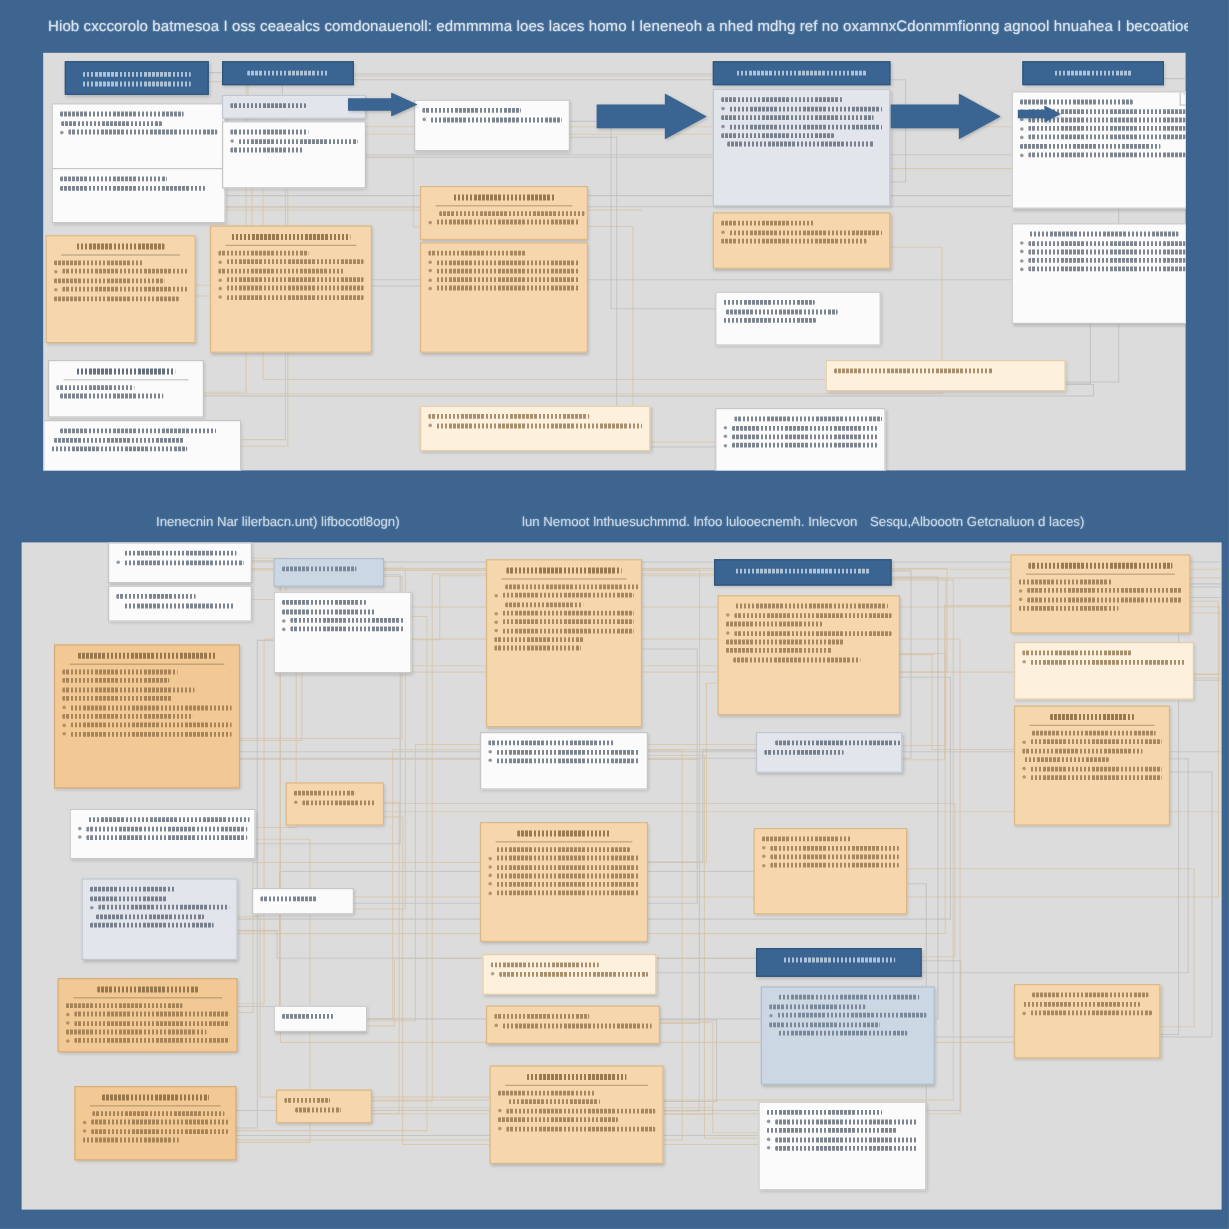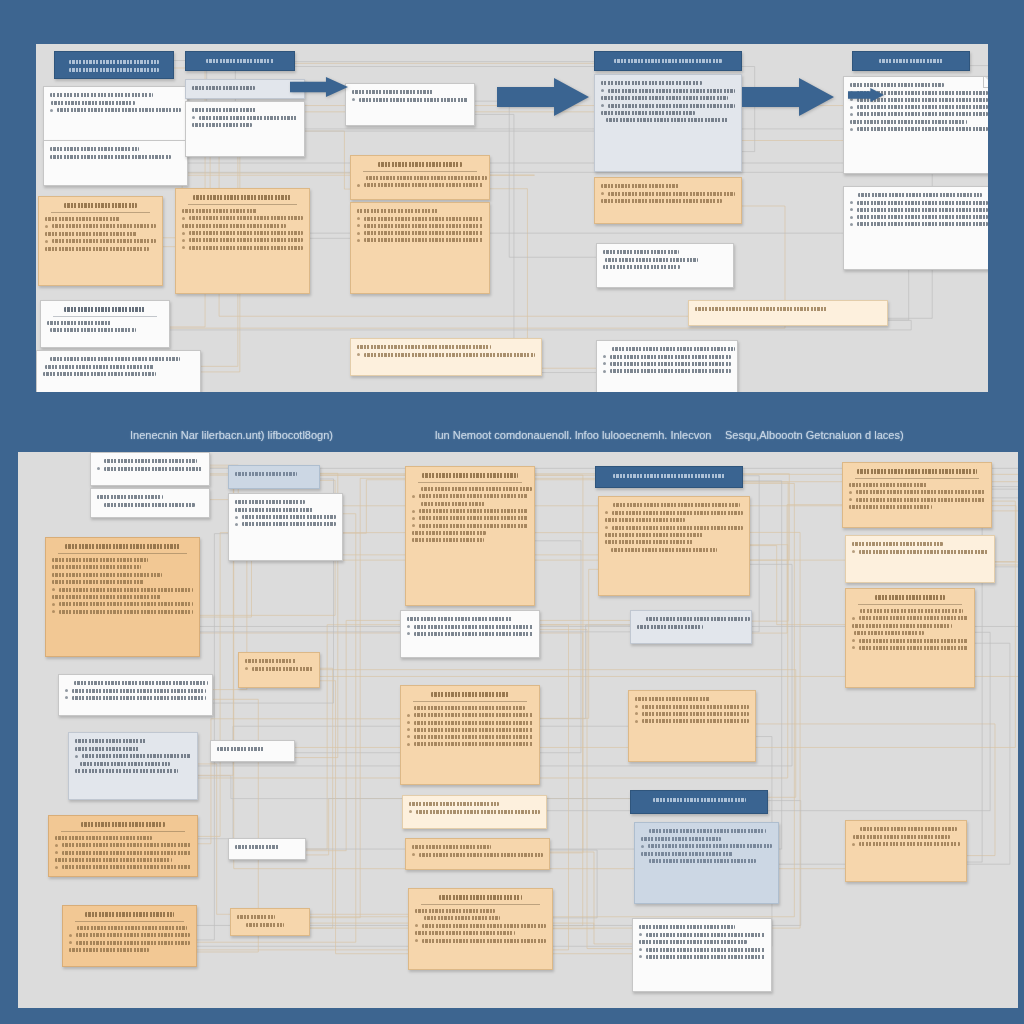--- a/index.html
+++ b/index.html
@@ -90,20 +90,21 @@
   .bullet .line{flex:1;margin:0;}
 
   
   .arrow{position:absolute;filter:drop-shadow(1px 1px 1.5px rgba(70,70,70,.3));}
 </style>
 </head>
 <body>
 
 <div id="stage">
 
+  <div class="doc-title">Hiob cxccorolo batmesoa I oss ceaealcs comdonauenoll: edmmmma loes laces homo I leneneoh a nhed mdhg ref no oxamnxCdonmmfionng agnool hnuahea I becoatioe</div>
 
   <div class="panel" id="panel-top">
     <svg class="links" id="links-top" viewBox="0 0 952 348">
         <defs>
           <marker id="aht" markerWidth="6" markerHeight="6" refX="5" refY="3" orient="auto">
             <path d="M0 0 L6 3 L0 6 z" fill="#d8c3a4"></path>
           </marker>
         </defs>
         <path d="M852 274.28611632776375 H896.2649733161961 V128.35235965681278 H7" stroke="#bdbdbd" stroke-width="0.9" fill="none" opacity="0.75"></path>
         <path d="M959 176.8133529476774 H990.6819401974517 V96.50541506219125 H558" stroke="#d8c3a4" stroke-width="0.9" fill="none" opacity="0.75"></path>
@@ -403,21 +404,21 @@
           <path d="M0 4.8 L35.96 4.8 L35.96 0 L58 10 L35.96 20 L35.96 15.2 L0 15.2 Z" fill="#3a6491"></path>
         </svg>
         <svg class="arrow" width="36" height="14" viewBox="0 0 36 14" style="left: 812px; top: 44px;">
           <path d="M0 3.36 L22.32 3.36 L22.32 0 L36 7 L22.32 14 L22.32 10.64 L0 10.64 Z" fill="#3a6491"></path>
         </svg>
       </div>
   </div>
 
   <div id="band">
       <div class="band-caption" style="left: 130px; top: 429px;">Inenecnin Nar lilerbacn.unt) lifbocotl8ogn)</div>
-      <div class="band-caption" style="left: 435px; top: 429px;">lun Nemoot comdonauenoll. lnfoo lulooecnemh. Inlecvon</div>
+      <div class="band-caption" style="left: 435px; top: 429px;">lun Nemoot lnthuesuchmmd. lnfoo lulooecnemh. Inlecvon</div>
       <div class="band-caption" style="left: 725px; top: 429px;">Sesqu,Alboootn  Getcnaluon d laces)</div>
     </div>
 
   <div class="panel" id="panel-bottom">
     <svg class="links" id="links-bottom" viewBox="0 0 1000 556">
         <defs>
           <marker id="ahb" markerWidth="6" markerHeight="6" refX="5" refY="3" orient="auto">
             <path d="M0 0 L6 3 L0 6 z" fill="#d8c3a4"></path>
           </marker>
         </defs>

